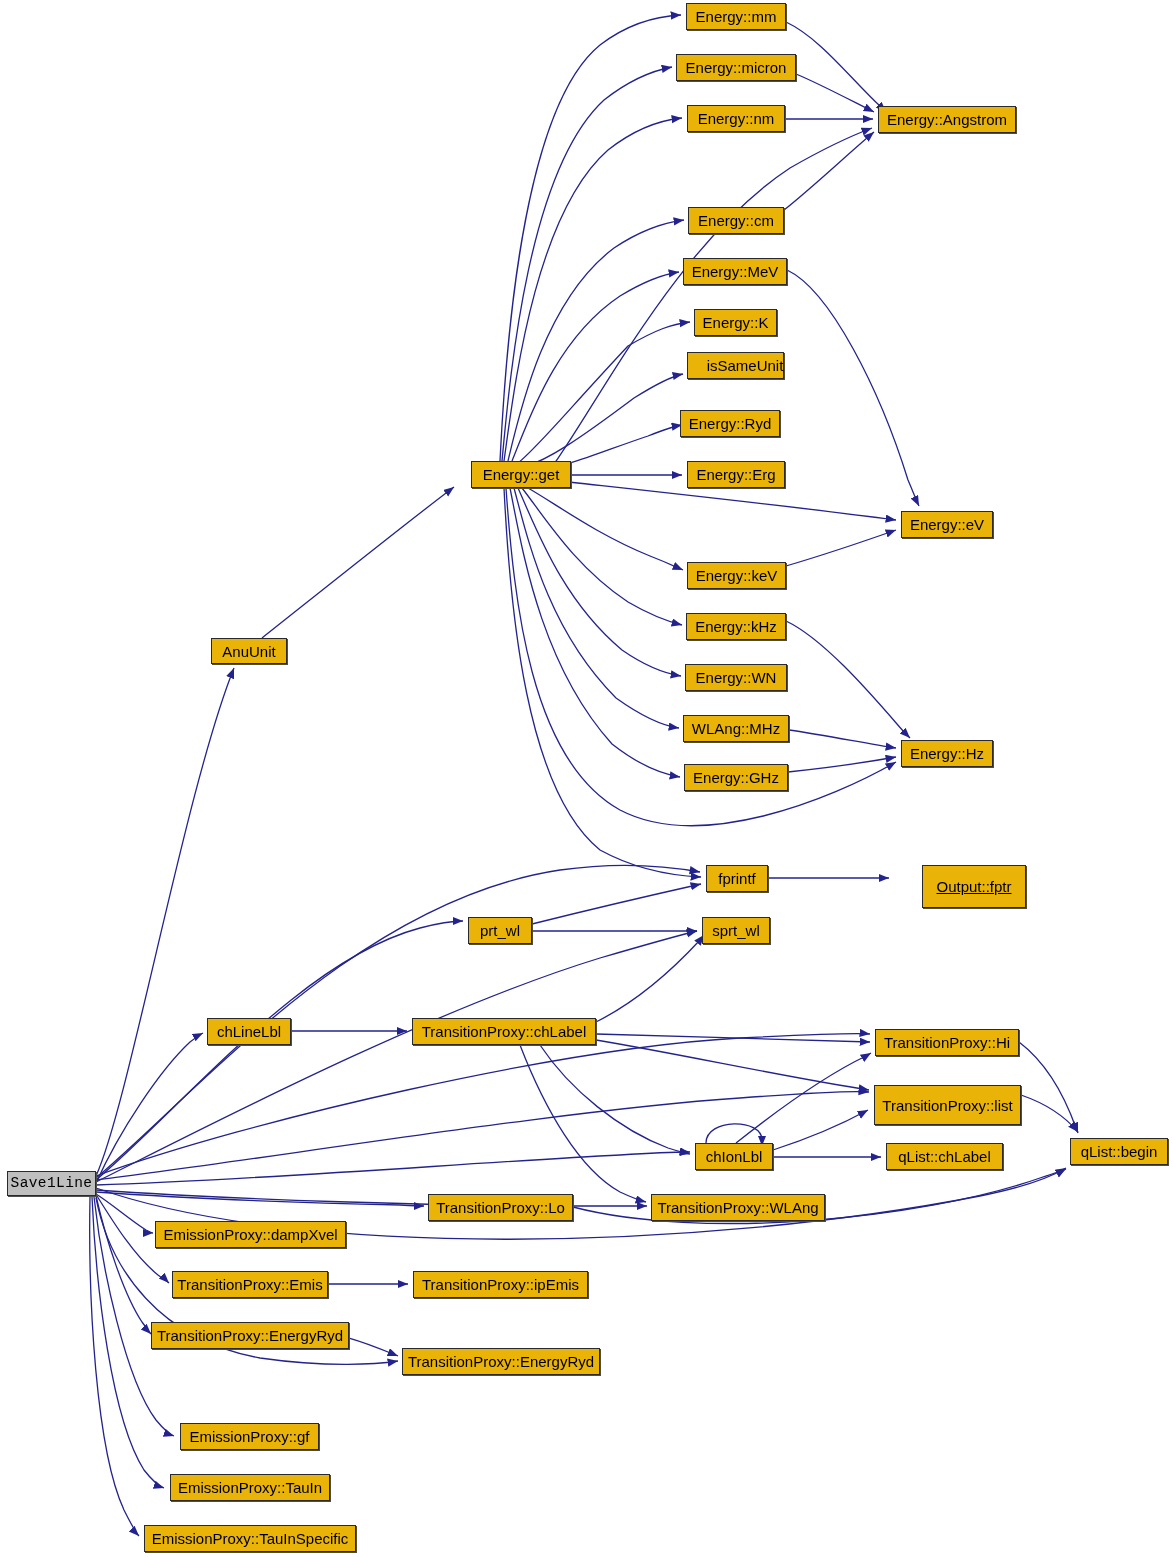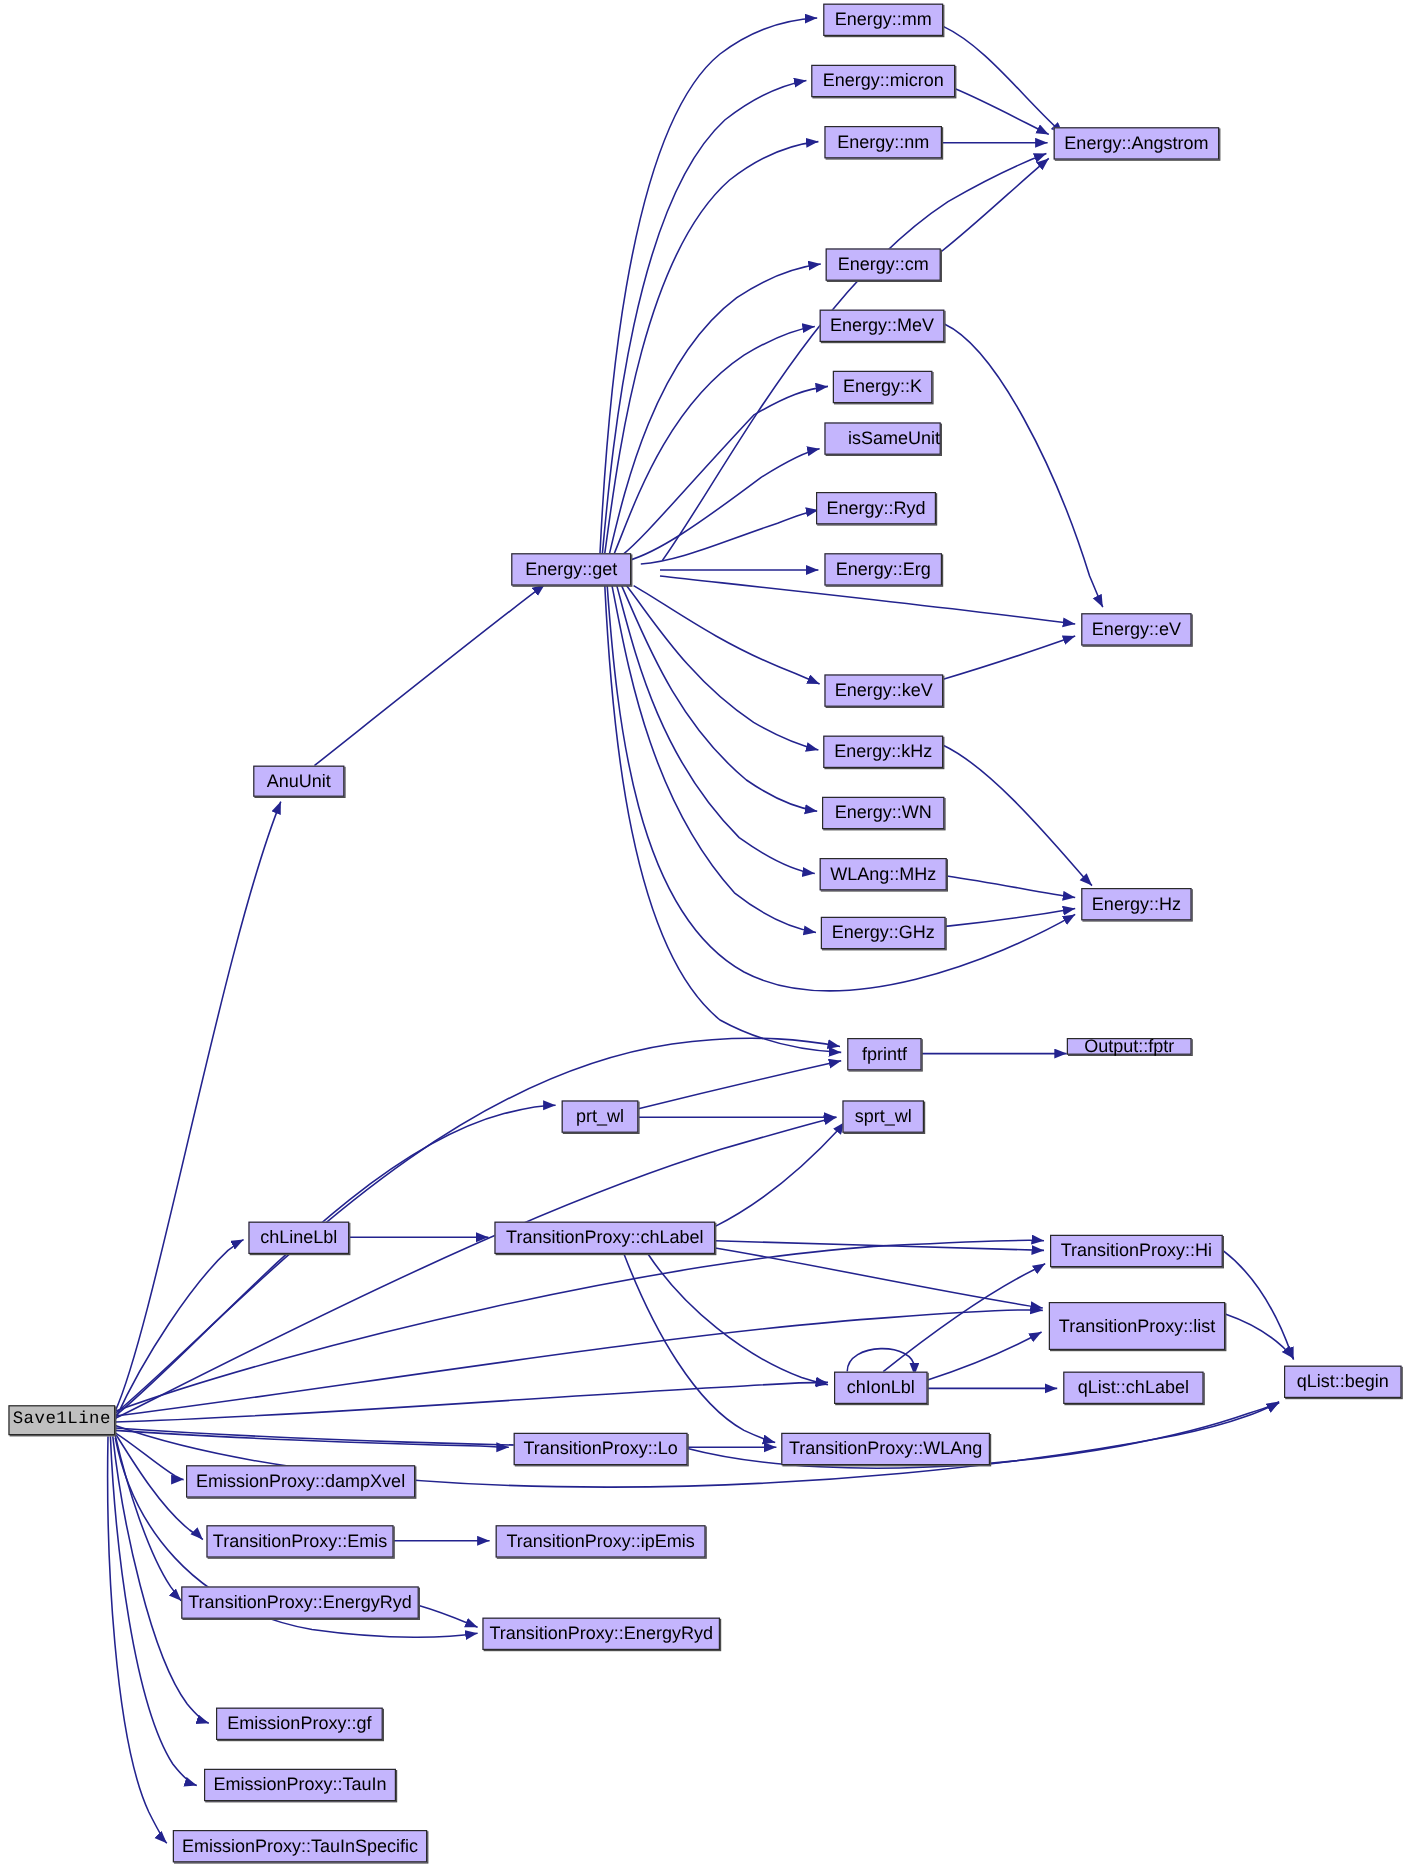--- a/index.html
+++ b/index.html
@@ -3,21 +3,21 @@
 <meta charset="utf-8">
 <style>
   html,body{margin:0;padding:0;background:#ffffff;}
   body{font-family:"Liberation Sans",sans-serif;}
   #canvas{position:relative;width:1173px;height:1557px;background:#ffffff;overflow:hidden;}
   svg#edges{position:absolute;left:0;top:0;width:1173px;height:1557px;}
   .node{
     position:absolute;
     box-sizing:border-box;
     border:1px solid #2a2a2a;
-    background:#c4b5fd;
+    background:#eab308;
     color:#000000;
     font-family:"Liberation Sans",sans-serif;
     font-size:15px;
     line-height:1;
     display:flex;
     align-items:center;
     justify-content:center;
     white-space:nowrap;
     box-shadow:1px 1px 0 0 #4d4d4d;
     z-index:5;
@@ -108,21 +108,21 @@
         <path d="M 573 1207 C 700 1240 920 1220 1040 1178 C 1058 1172 1064 1170 1066 1169" fill="none" stroke="#23238e" stroke-width="1.3" marker-end="url(#arrow)"></path>
       </g>
   </svg>
   <div id="node-layer">
       <div class="node root" style="left: 7px; top: 1171px; width: 89px; height: 25px;">
         <span class="node-label">Save1Line</span>
       </div>
       <div class="node" style="left: 211px; top: 638px; width: 76px; height: 26px; text-align: right;">
         <span class="node-label">AnuUnit</span>
       </div>
-      <div class="node" style="left: 426px; top: 461px; width: 100px; height: 27px;">
+      <div class="node" style="left: 471px; top: 461px; width: 100px; height: 27px;">
         <span class="node-label">Energy::get</span>
       </div>
       <div class="node" style="left: 686px; top: 3px; width: 100px; height: 27px;">
         <span class="node-label">Energy::mm</span>
       </div>
       <div class="node" style="left: 676px; top: 54px; width: 120px; height: 27px;">
         <span class="node-label">Energy::micron</span>
       </div>
       <div class="node" style="left: 687px; top: 105px; width: 98px; height: 27px;">
         <span class="node-label">Energy::nm</span>
@@ -165,21 +165,21 @@
       </div>
       <div class="node" style="left: 901px; top: 511px; width: 92px; height: 27px;">
         <span class="node-label">Energy::eV</span>
       </div>
       <div class="node" style="left: 901px; top: 740px; width: 92px; height: 27px;">
         <span class="node-label">Energy::Hz</span>
       </div>
       <div class="node" style="left: 706px; top: 865px; width: 62px; height: 27px;">
         <span class="node-label">fprintf</span>
       </div>
-      <div class="node" style="left: 889px; top: 865px; width: 104px; height: 14px;">
+      <div class="node" style="left: 922px; top: 865px; width: 104px; height: 43px; text-decoration: underline;">
         <span class="node-label">Output::fptr</span>
       </div>
       <div class="node" style="left: 468px; top: 917px; width: 64px; height: 27px;">
         <span class="node-label">prt_wl</span>
       </div>
       <div class="node" style="left: 702px; top: 917px; width: 68px; height: 27px;">
         <span class="node-label">sprt_wl</span>
       </div>
       <div class="node" style="left: 207px; top: 1018px; width: 84px; height: 27px;">
         <span class="node-label">chLineLbl</span>

